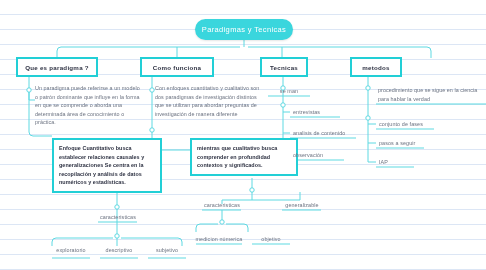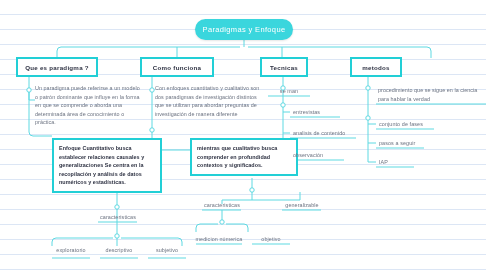--- a/index.html
+++ b/index.html
@@ -162,21 +162,21 @@
       <path d="M368,143 L376,143"></path>
       <path d="M368,162 L376,162"></path>
 
       <path d="M376,104 L486,104" stroke-width="1.1"></path>
       <path d="M376,129 L434,129" stroke-width="1.1"></path>
       <path d="M376,148 L424,148" stroke-width="1.1"></path>
       <path d="M376,167 L414,167" stroke-width="1.1"></path>
     </g>
   </svg>
 
-  <div class="node root" style="left:195px;top:19px;width:98px;height:21px;">Paradigmas y Enfoque</div>
+  <div class="node root" style="left:195px;top:19px;width:98px;height:21px;">Paradigmas y Tecnicas</div>
 
   <div class="node hdr" style="left:16px;top:57px;width:82px;height:20px;">Que es paradigma ?</div>
 
   <div class="node para" style="left:35px;top:84px;width:105px;">Un paradigma puede referirse a un modelo o patrón dominante que influye en la forma en que se comprende o aborda una determinada área de conocimiento o práctica.</div>
 
   <div class="node embox" style="left:52px;top:138px;width:110px;">Enfoque Cuantitativo busca establecer relaciones causales y generalizaciones Se centra en la recopilación y análisis de datos numéricos y estadísticas.</div>
 
   <div class="node leaf center" style="left:88px;top:214px;width:60px;">caracteristicas</div>
 
   <div class="node leaf center" style="left:46px;top:247px;width:50px;">exploratorio</div>

